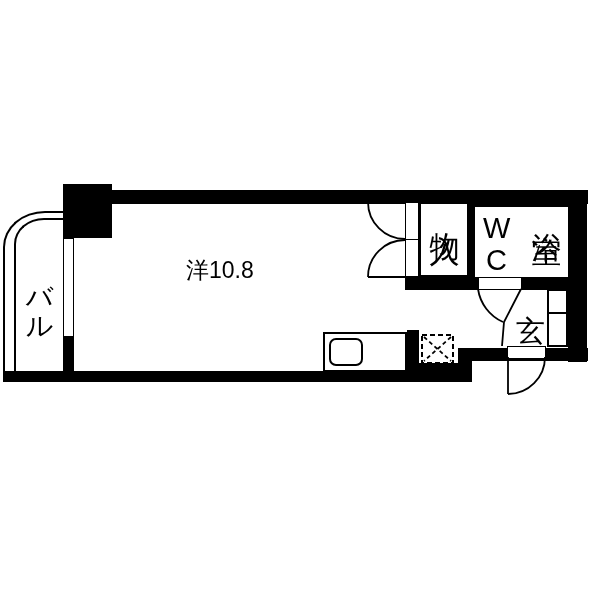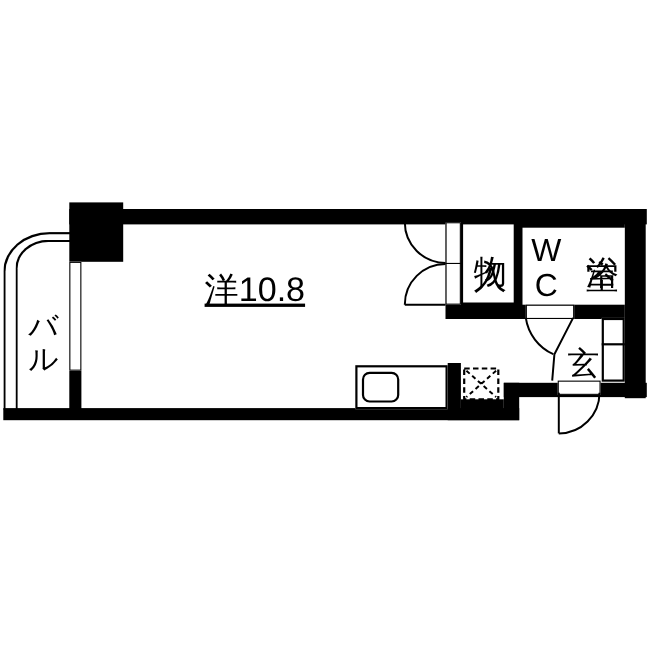--- a/index.html
+++ b/index.html
@@ -64,21 +64,21 @@
       <path d="M521,289 L504,322 L502,346"></path>
 
       <path d="M508,357 V394"></path>
       <path d="M508,394 A37,37 0 0 0 545,357"></path>
 
       <rect x="422" y="335" width="31" height="28" stroke-width="2" stroke-dasharray="5,3"></rect>
       <path d="M424,337 L451,361 M451,337 L424,361" stroke-dasharray="4,3"></path>
     </g>
   </svg>
 
-  <div class="label" style="left:186px;top:248px;font-size:31px;text-decoration:underline;">洋10.8</div>
+  <div class="label" style="left:186px;top:259px;font-size:23px;">洋10.8</div>
 
   <div class="label vtext" style="left:25px;top:266px;font-size:27px;">バル</div>
 
   <div class="label vtext" style="left:429px;top:209px;font-size:30px;">物入</div>
 
   <div class="label vtext" style="left:481px;top:212px;font-size:29px;letter-spacing:0;">WC</div>
 
   <div class="label vtext" style="left:531px;top:209px;font-size:30px;">浴室</div>
 
   <div class="label" style="left:516px;top:317px;font-size:29px;">玄</div>

